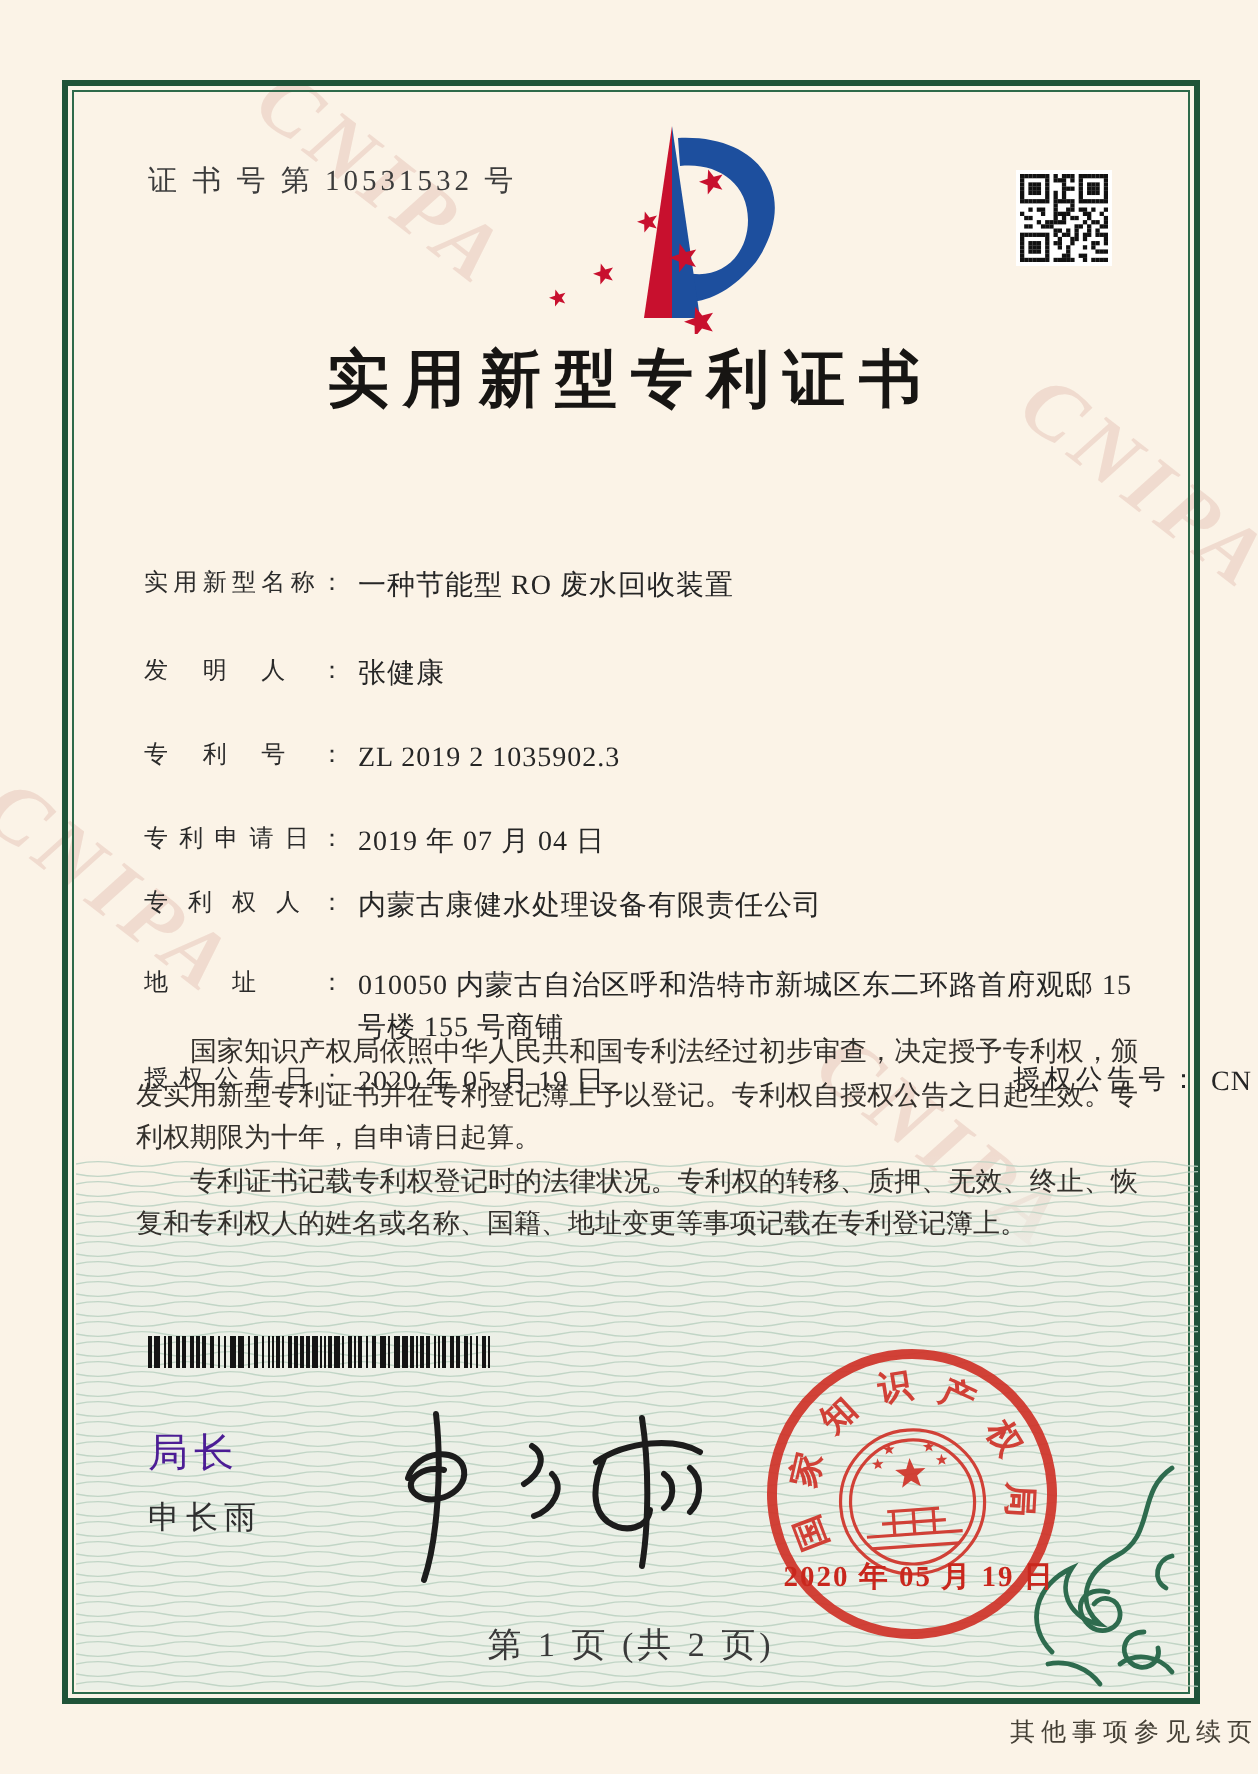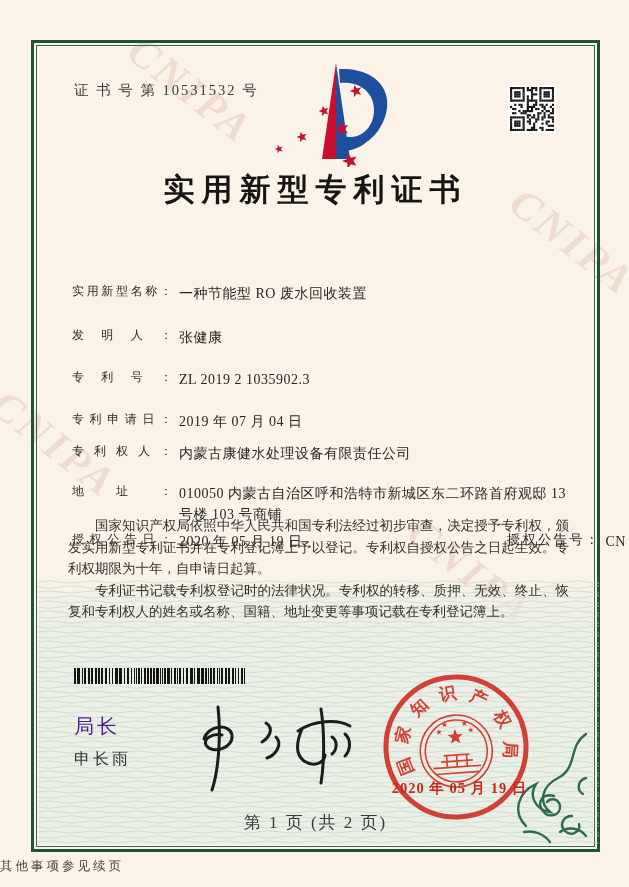--- a/index.html
+++ b/index.html
@@ -52,21 +52,21 @@
 
   .seal { position:absolute; left:346px; top:628px; width:152px; height:152px; z-index:2; opacity:.93;
           transform:rotate(-4deg); }
   .seal-date { position:absolute; left:348px; top:736px; width:155px; text-align:center; z-index:4;
                font-size:14.5px; color:#c9271d; letter-spacing:1px; font-weight:bold; }
 
   .flourish { position:absolute; right:3px; bottom:3px; width:100px; height:118px; z-index:1; }
 
   .page-num { position:absolute; left:0; right:0; top:768px; text-align:center; font-size:17px; color:#3a3a3a; letter-spacing:2px; }
 
-  .footer-note { position:absolute; left:0; right:0; top:858px; text-align:left; font-size:12.5px;
+  .footer-note { position:absolute; left:0; right:0; top:858px; text-align:right; font-size:12.5px;
                  color:#454036; letter-spacing:3px; z-index:1; }
 </style>
 </head>
 <body>
 
 <div class="page">
 
   <div class="wm" style="left:118px; top:66px;">CNIPA</div>
   <div class="wm" style="left:500px; top:218px;">CNIPA</div>
   <div class="wm" style="left:-18px; top:420px;">CNIPA</div>
@@ -387,21 +387,21 @@
         <div class="row" style="top:128px">
           <span class="lbl">专利申请日：</span>
           <span class="val">2019 年 07 月 04 日</span>
         </div>
         <div class="row" style="top:160px">
           <span class="lbl">专利权人：</span>
           <span class="val">内蒙古康健水处理设备有限责任公司</span>
         </div>
         <div class="row" style="top:200px">
           <span class="lbl">地址：</span>
-          <span class="val" style="max-width:420px">010050 内蒙古自治区呼和浩特市新城区东二环路首府观邸 13 号楼 103 号商铺</span>
+          <span class="val" style="max-width:420px">010050 内蒙古自治区呼和浩特市新城区东二环路首府观邸 15 号楼 155 号商铺</span>
         </div>
         <div class="row" style="top:248px">
           <span class="lbl">授权公告日：</span>
           <span class="val" style="flex:0 0 auto">2020 年 05 月 19 日</span>
           <span class="pair2">
             <span class="lbl2">授权公告号：</span>
             <span class="val">CN 210559832 U</span>
           </span>
         </div>
       </div>

